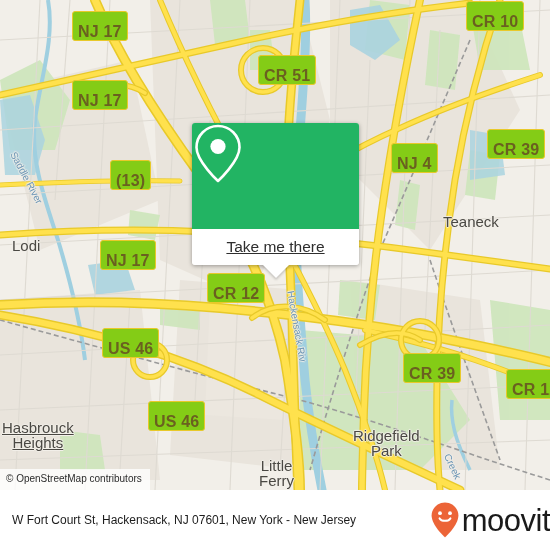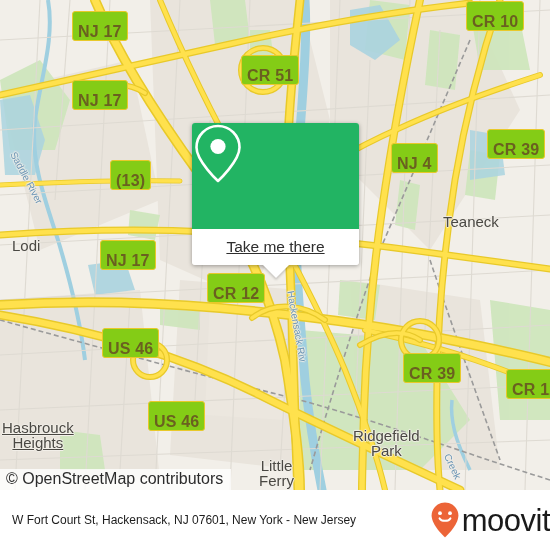--- a/index.html
+++ b/index.html
@@ -49,21 +49,21 @@
     padding: 14px 5px 2px 5px;
     line-height: 12px;
     white-space: nowrap;
     letter-spacing: .2px;
   }
 
   
   .attrib {
     position: absolute; left: 0; bottom: 0;
     background: rgba(255,255,255,.78);
-    font-size: 16px;
+    font-size: 10px;
     color: #2c2c2c;
     padding: 3px 8px 4px 6px;
     line-height: 14px;
     white-space: nowrap;
   }
 
   
   .card {
     position: absolute;
     left: 192px; top: 123px;
@@ -293,21 +293,21 @@
     </div>
     <div class="mlabel river" style="left:296px;top:290px;transform:rotate(80deg);transform-origin:left top;">
       <span>Hackensack Riv</span>
     </div>
     <div class="mlabel river" style="left:452px;top:452px;transform:rotate(65deg);transform-origin:left top;">
       <span>Creek</span>
     </div>
 
     <div class="shield" style="left:72px;top:11px;">NJ 17</div>
     <div class="shield" style="left:466px;top:1px;">CR 10</div>
-    <div class="shield" style="left:241px;top:55px;">CR 51</div>
+    <div class="shield" style="left:258px;top:55px;">CR 51</div>
     <div class="shield" style="left:72px;top:80px;">NJ 17</div>
     <div class="shield" style="left:487px;top:129px;">CR 39</div>
     <div class="shield" style="left:391px;top:143px;">NJ 4</div>
     <div class="shield" style="left:110px;top:160px;">(13)</div>
     <div class="shield" style="left:100px;top:240px;">NJ 17</div>
     <div class="shield" style="left:207px;top:273px;">CR 12</div>
     <div class="shield" style="left:102px;top:328px;">US 46</div>
     <div class="shield" style="left:403px;top:353px;">CR 39</div>
     <div class="shield" style="left:506px;top:369px;">CR 12</div>
     <div class="shield" style="left:148px;top:401px;">US 46</div>

